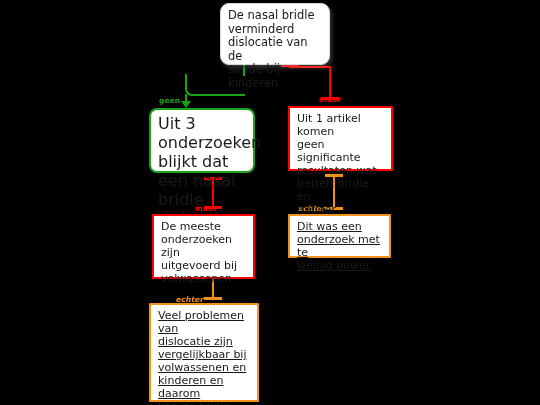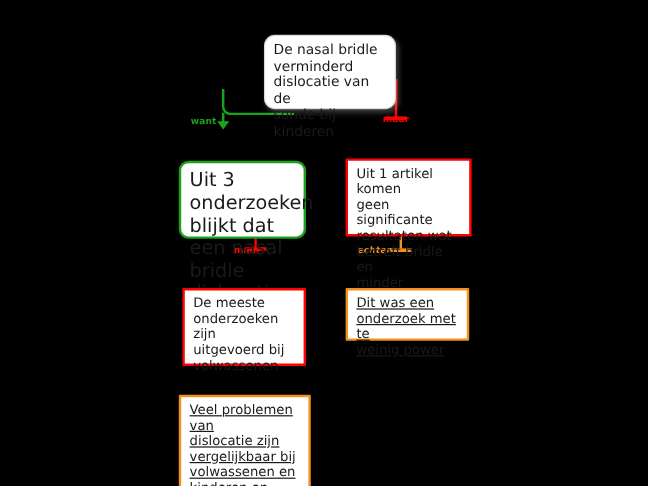--- a/index.html
+++ b/index.html
@@ -1,21 +1,21 @@
 <!DOCTYPE html>
 <html><head>
 <meta charset="utf-8">
 <style>
   html,body{margin:0;padding:0;background:#000;}
   body{width:540px;height:405px;overflow:hidden;
        font-family:"DejaVu Sans","Liberation Sans",sans-serif;}
   #stage{position:relative;width:540px;height:405px;background:#000;}
 
   .node{position:absolute;background:#ffffff;box-sizing:border-box;
-        color:#1a1a1a;line-height:1.18;margin-top:26px;}
+        color:#1a1a1a;line-height:1.18;}
   .node .txt{display:block;padding:5px 6px 5px 7px;white-space:pre-line;}
 
   .node.root{border:1px solid #d8d8d8;border-radius:9px;
              box-shadow:2px 3px 4px rgba(255,255,255,.22);font-size:11.5px;}
   .node.green{border:2px solid #19a319;border-radius:8px;font-size:16px;}
   .node.red{border:2px solid #fe0000;border-radius:1px;font-size:11px;}
   .node.orange{border:2px solid #f2921d;border-radius:1px;font-size:11px;text-decoration:underline;}
 
   .seg{position:absolute;}
   .v{width:2px;}
@@ -37,21 +37,21 @@
 <body>
 
 <div id="stage">
 
   <div class="seg v" style="left:243px;top:64px;height:12px;background:#19a319;"></div>
   <div class="elbow" style="left:185px;top:74px;width:60px;height:22px;
               border-left:2px solid #19a319;border-bottom:2px solid #19a319;
               border-bottom-left-radius:7px;"></div>
   <div class="seg v" style="left:185px;top:94px;height:12px;background:#19a319;"></div>
   <div class="arrow" style="left:181px;top:101px;border-top:7px solid #19a319;"></div>
-  <div class="lbl g" style="left:159px;top:96px;">want</div>
+  <div class="lbl g" style="left:159px;top:96px;">geen</div>
 
   <div class="seg h cap" style="left:281px;top:64px;width:18px;background:#fe0000;"></div>
   <div class="elbow" style="left:289px;top:66px;width:42px;height:21px;
               border-right:2px solid #fe0000;border-top:0;"></div>
   <div class="seg h" style="left:289px;top:66px;width:42px;background:#fe0000;"></div>
   <div class="seg v" style="left:329px;top:66px;height:32px;background:#fe0000;"></div>
   <div class="seg h cap" style="left:321px;top:97px;width:18px;background:#fe0000;"></div>
   <div class="lbl r" style="left:303px;top:95px;">maar</div>
 
   <div class="seg h cap" style="left:204px;top:177px;width:18px;background:#fe0000;"></div>

